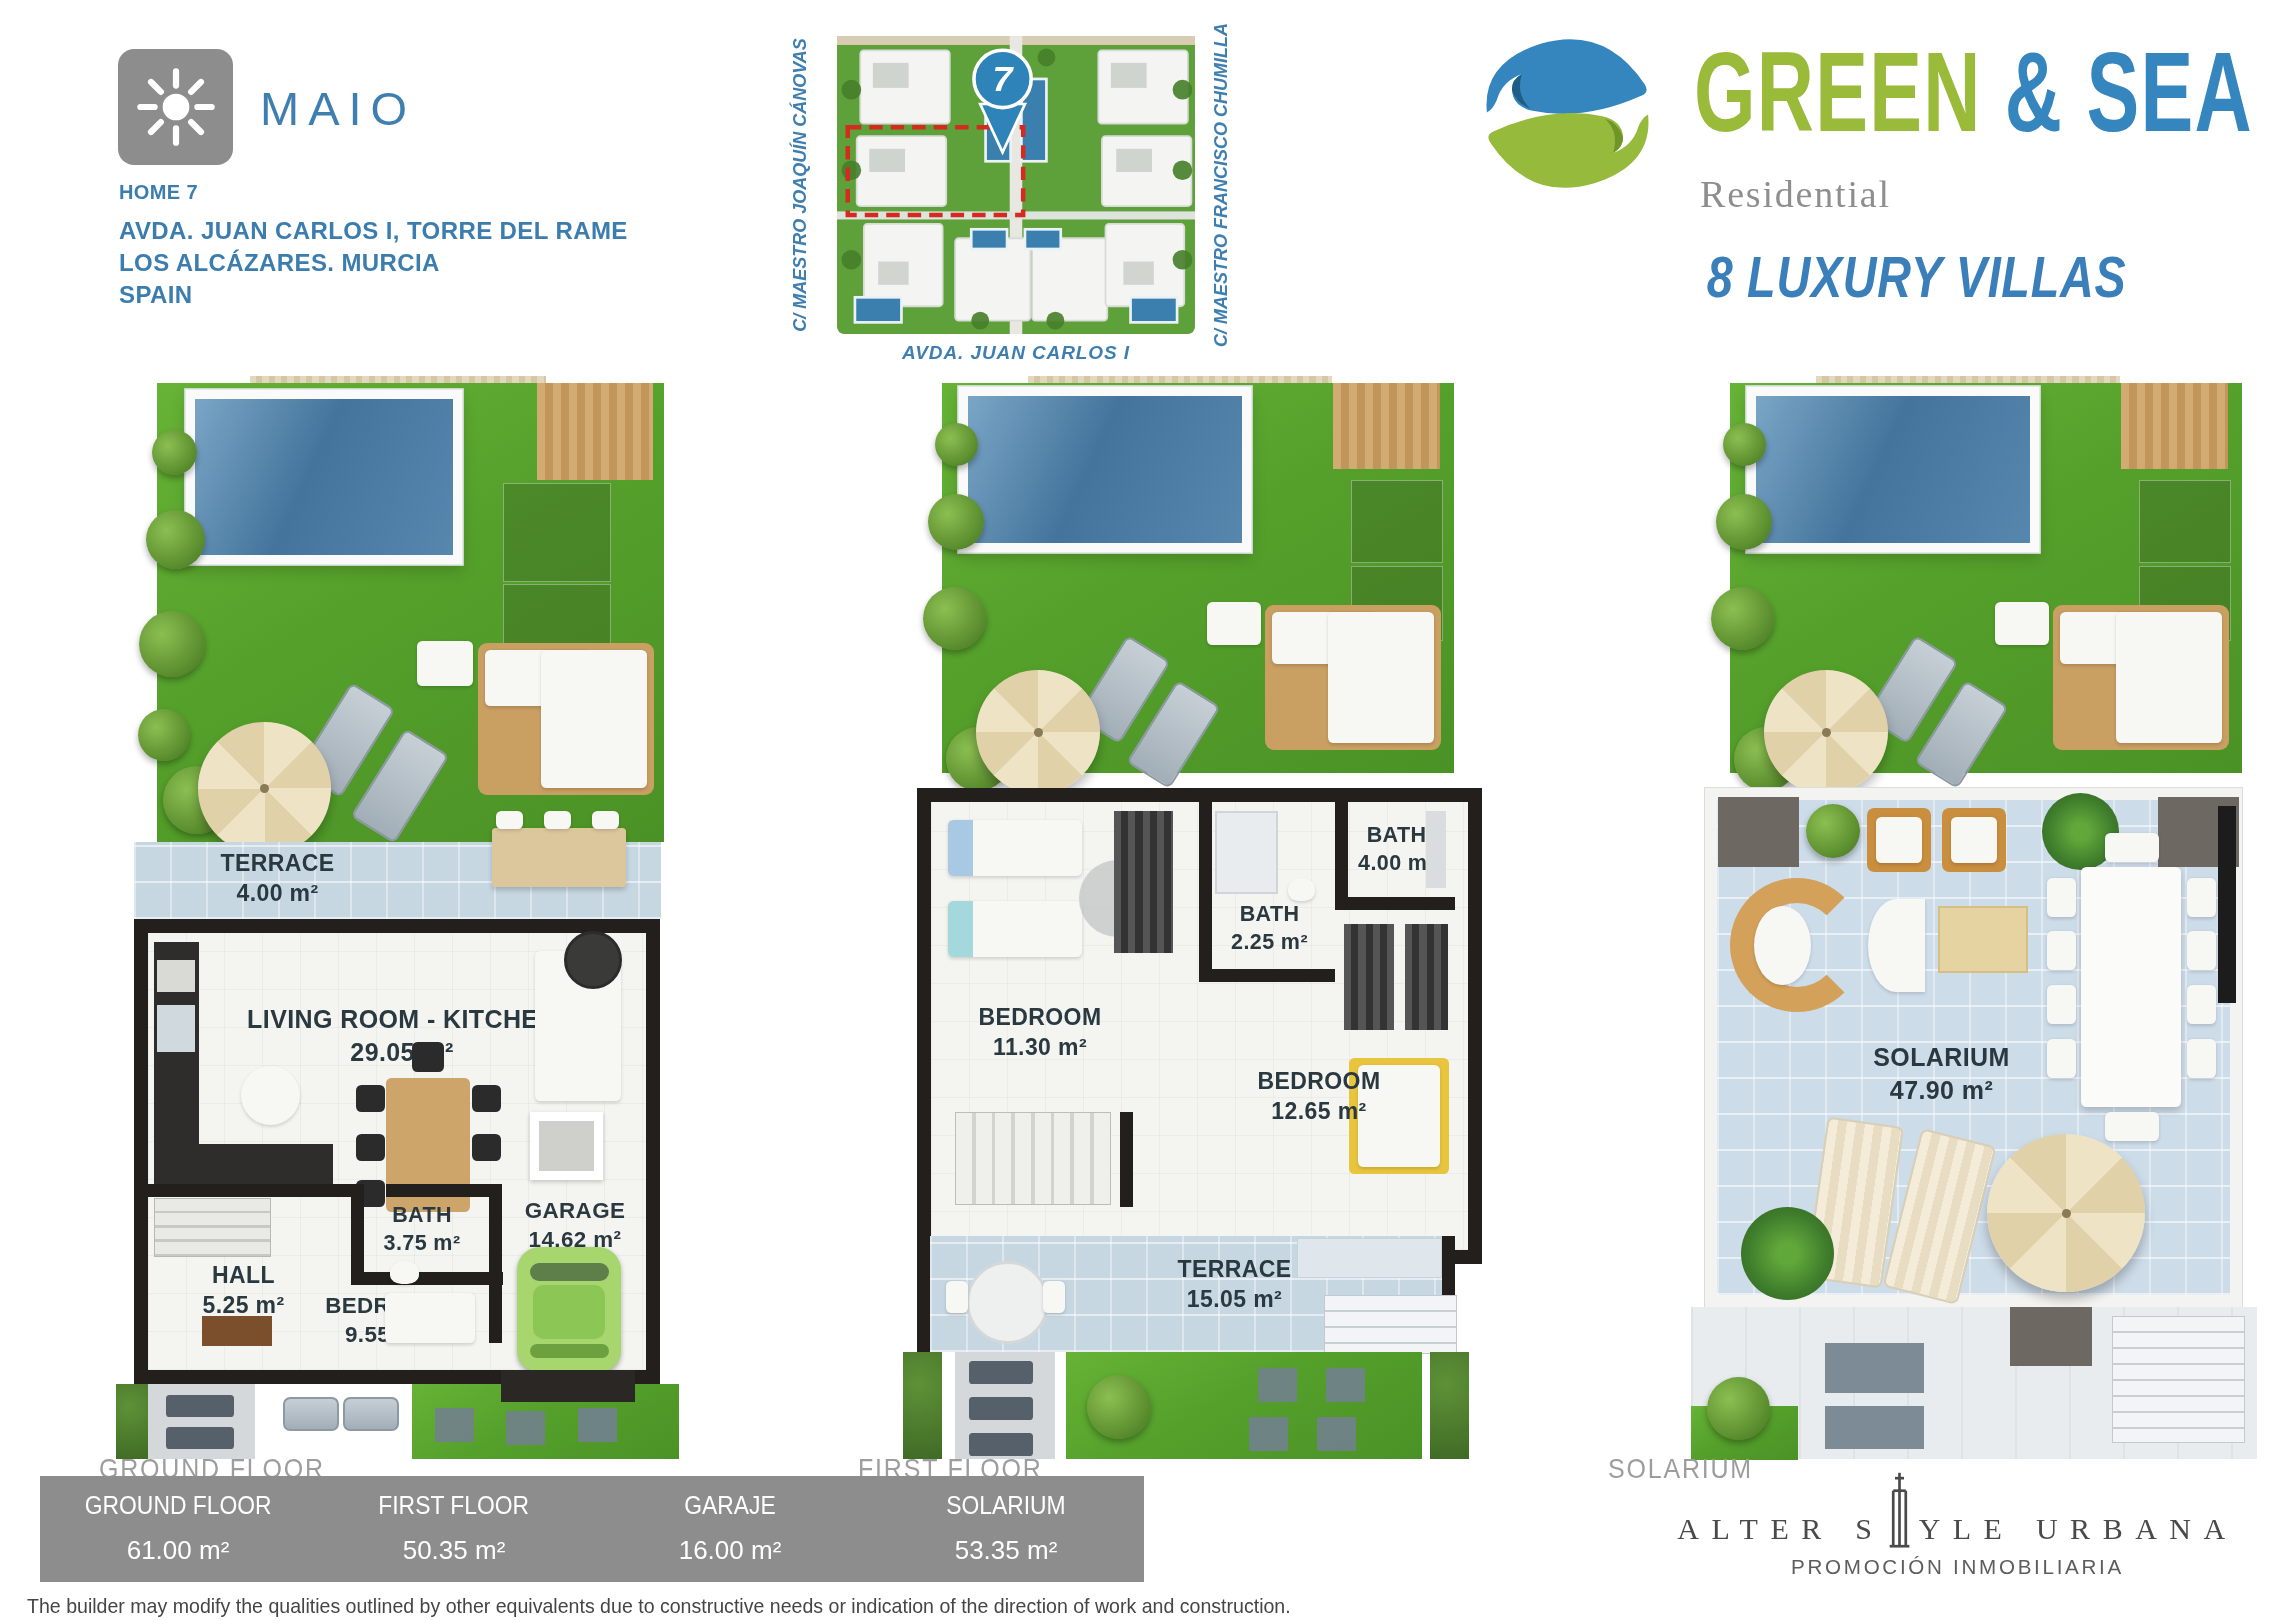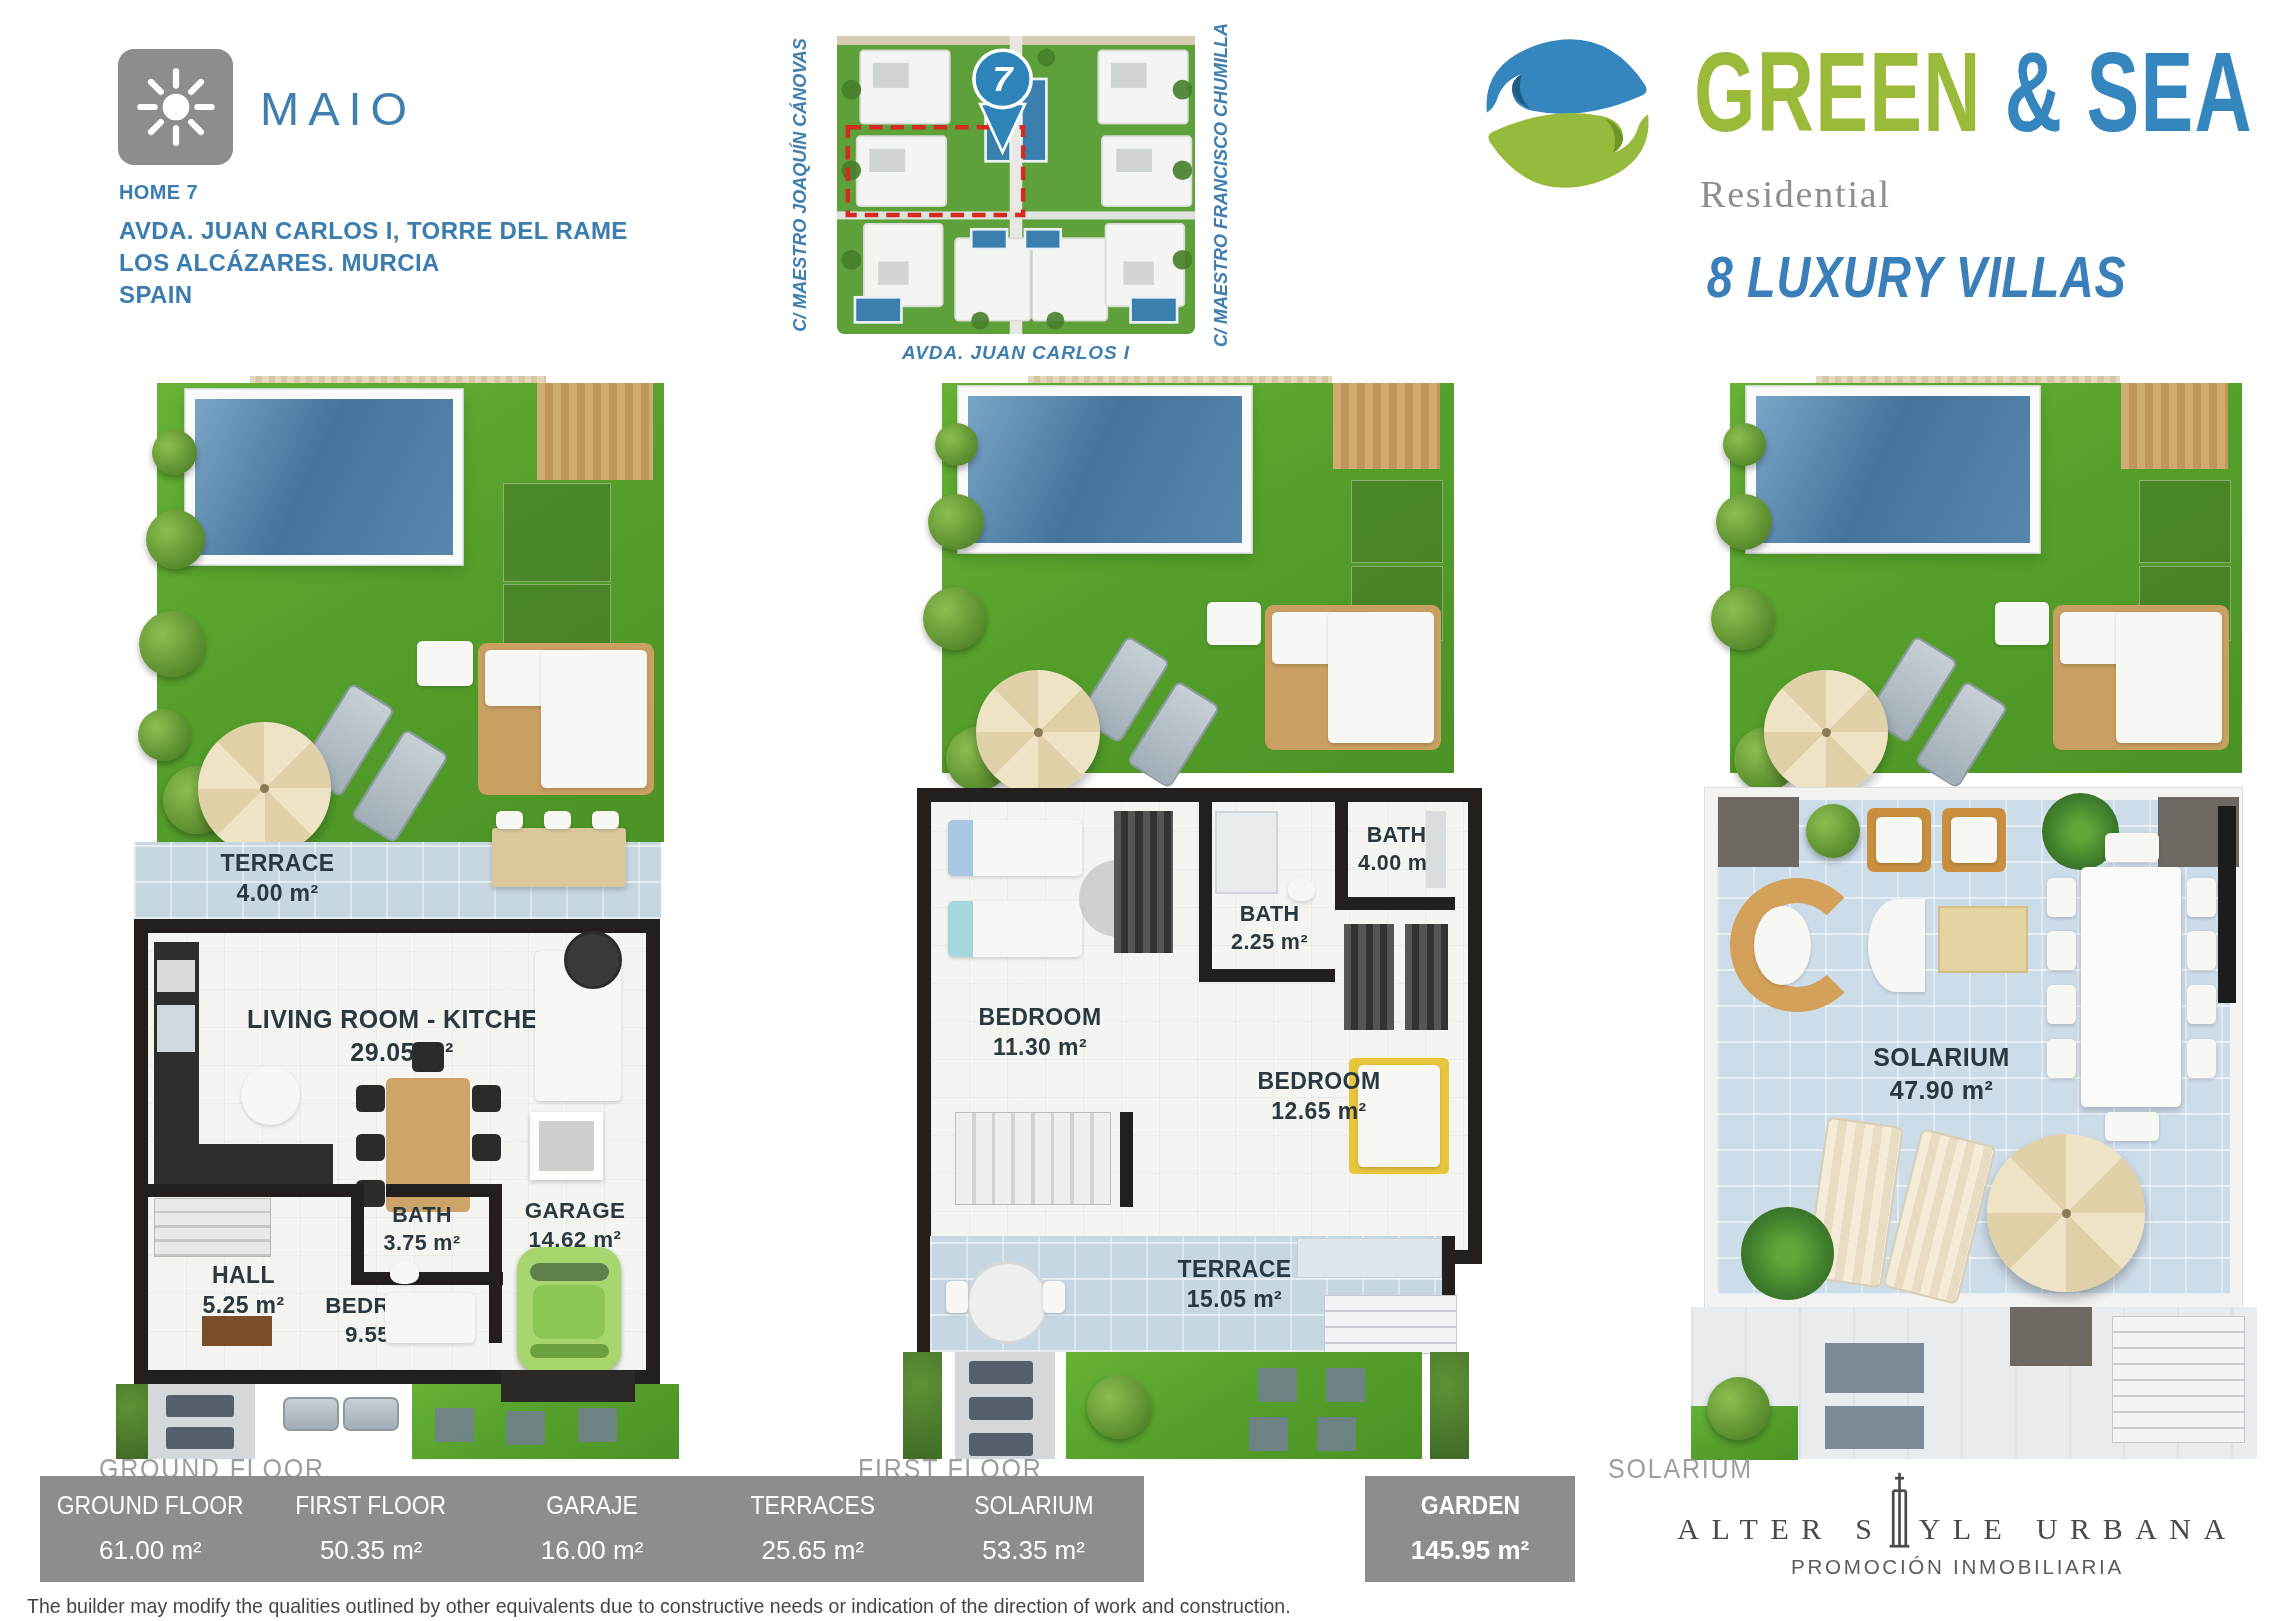--- a/index.html
+++ b/index.html
@@ -446,29 +446,23 @@
     <div class="tcol">
       <span class="th">GROUND FLOOR</span>
       <div class="tv">61.00 m²</div></div>
     <div class="tcol">
       <span class="th">FIRST FLOOR</span>
       <div class="tv">50.35 m²</div></div>
     <div class="tcol">
       <span class="th">GARAJE</span>
       <div class="tv">16.00 m²</div></div>
     <div class="tcol">
-      <span class="th">TERRACES</span>
-      <div class="tv">25.65 m²</div></div>
-    <div class="tcol">
       <span class="th">SOLARIUM</span>
       <div class="tv">53.35 m²</div></div>
   </div>
-  <div class="abs tseg tgarden">
-    <span class="th tb">GARDEN</span>
-    <div class="tv tb">145.95 m²</div></div>
 
   <div class="abs pubwrap">
     <div class="publine">
       <span>ALTER</span>
       <span style="width:21.5px;"></span>
       <span>S</span>
       <span class="tower">
         <svg width="27" height="77" viewBox="0 0 30 86">
           <g stroke="#4a4a4a" stroke-width="3" fill="none">
             <line x1="15" y1="2" x2="15" y2="84"></line>

